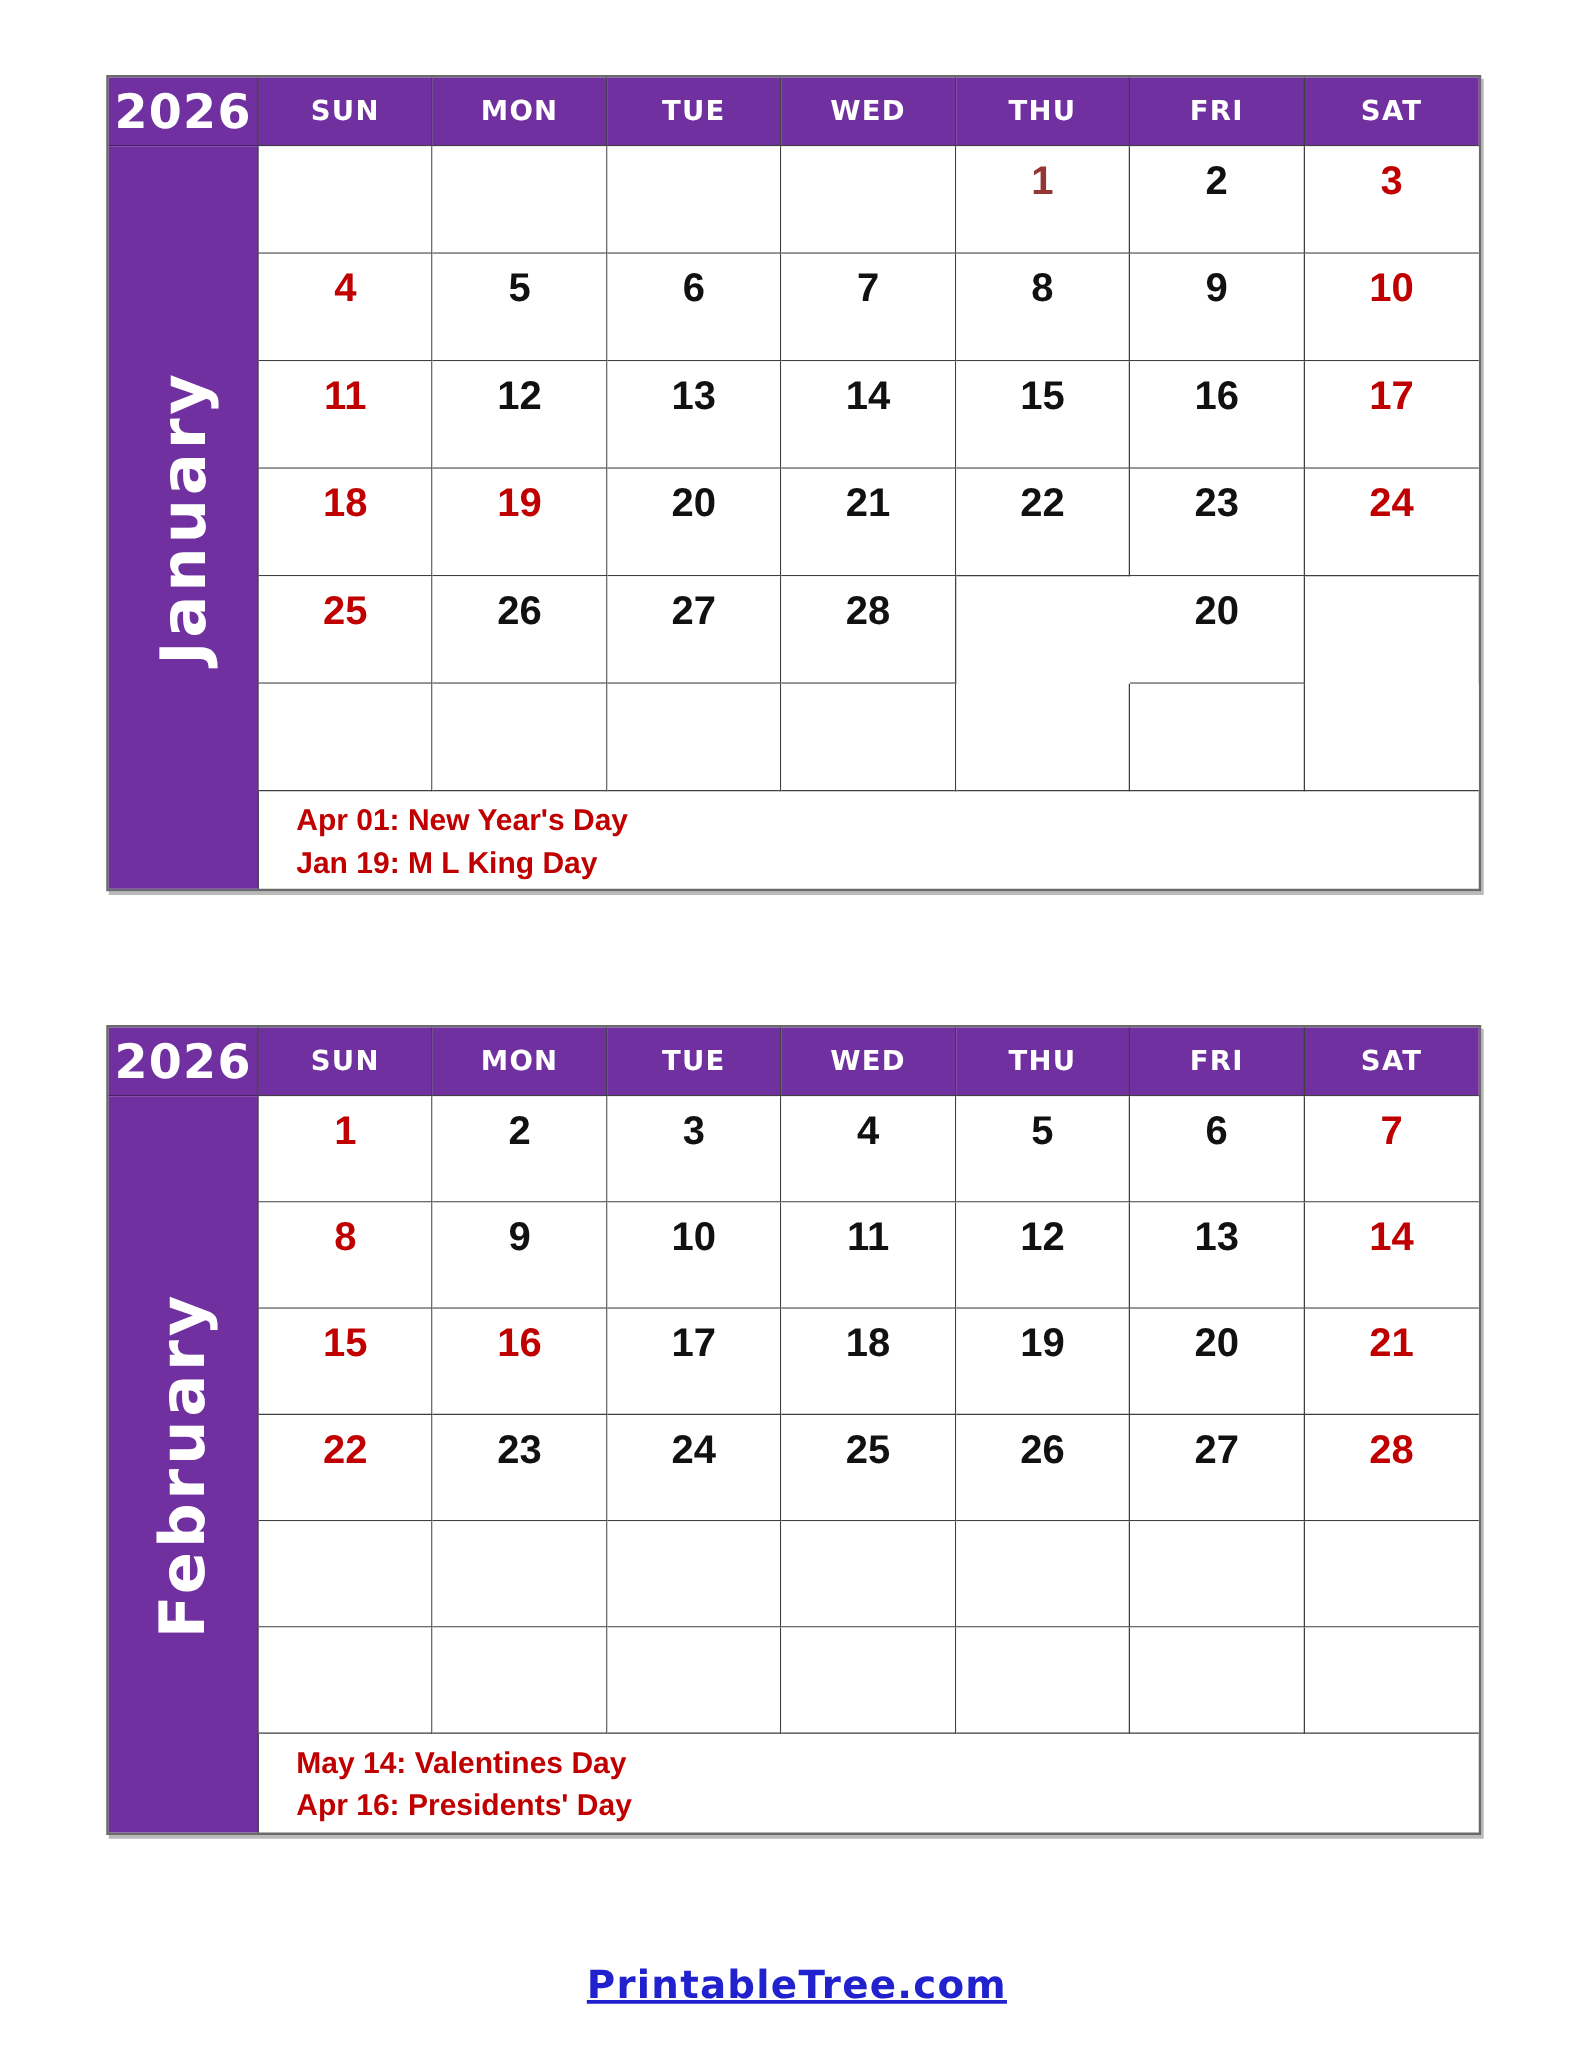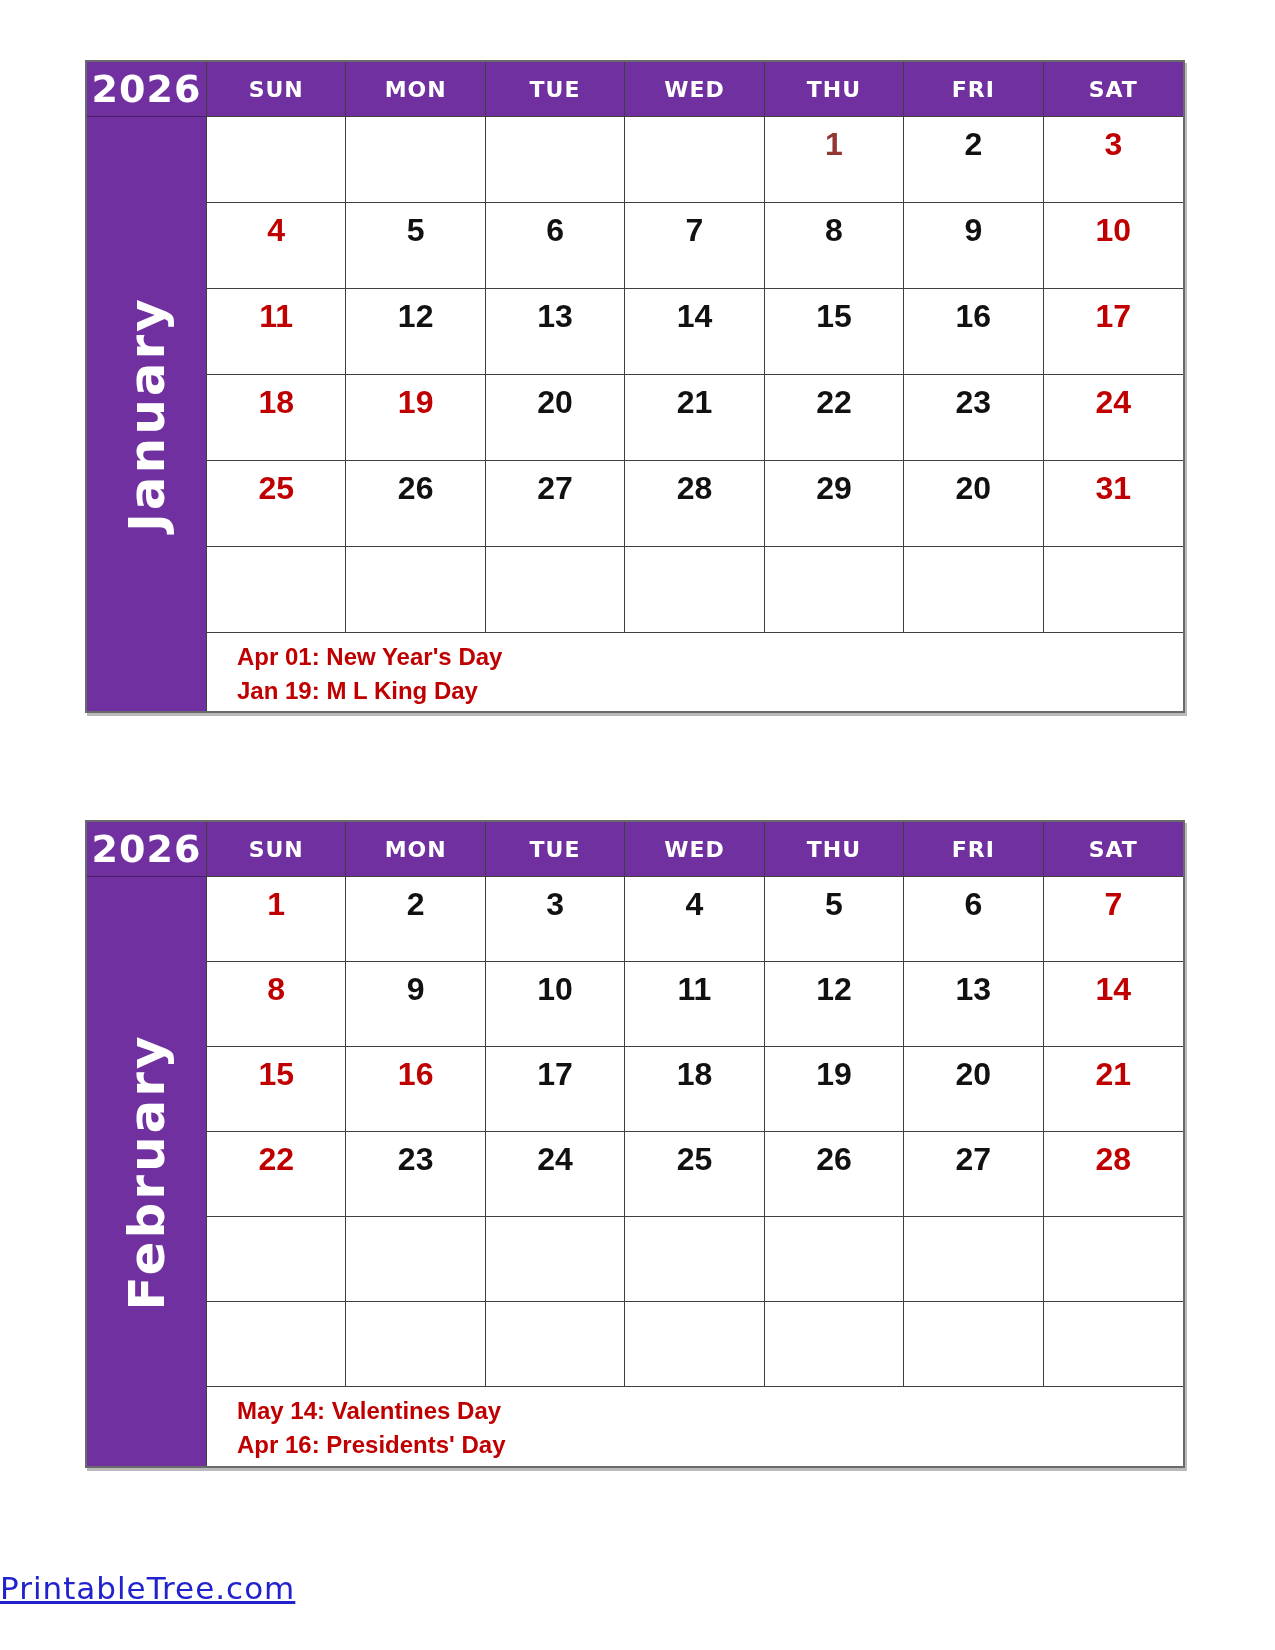--- a/index.html
+++ b/index.html
@@ -47,21 +47,21 @@
   }
   .daycell.col-last { border-right:none; }
   .t-weekday { color:var(--ink); }
   .t-weekend, .t-holiday { color:var(--red); }
   .t-holiday-alt { color:var(--darkred); }
   .notes { grid-area:8/2/9/9; padding:7px 10px 0 30px; box-sizing:border-box; }
   .note-line {
     color:var(--red); font-weight:700; font-size:24px; line-height:34px;
     font-family:"Liberation Sans", sans-serif;
   }
-  .footer { position:absolute; top:1570px; left:0; width:1275px; text-align:left; }
+  .footer { position:absolute; top:1570px; left:0; width:1275px; text-align:center;font-weight:bold; }
   .footer a {
     color:var(--blue); font-size:31px; letter-spacing:1px;
     text-decoration:underline; cursor:pointer;
     font-family:"DejaVu Sans", sans-serif;
   }
 </style>
 </head>
 <body style="--purple: #7030A0; --red: #C00000; --darkred: #943634; --ink: #111111; --line: #3f3f3f; --blue: #2121CE;">
 
 <div class="calendar cal-jan">
@@ -105,23 +105,21 @@
     <div class="daycell t-holiday" style="grid-area: 5 / 3;">19</div>
     <div class="daycell t-weekday" style="grid-area: 5 / 4;">20</div>
     <div class="daycell t-weekday" style="grid-area: 5 / 5;">21</div>
     <div class="daycell t-weekday" style="grid-area: 5 / 6;">22</div>
     <div class="daycell t-weekday" style="grid-area: 5 / 7;">23</div>
     <div class="daycell t-weekend col-last" style="grid-area: 5 / 8;">24</div>
     <div class="daycell t-weekend" style="grid-area: 6 / 2;">25</div>
     <div class="daycell t-weekday" style="grid-area: 6 / 3;">26</div>
     <div class="daycell t-weekday" style="grid-area: 6 / 4;">27</div>
     <div class="daycell t-weekday" style="grid-area: 6 / 5;">28</div>
-    <div class="daycell t-weekday" style="grid-area: 6 / 6;">29</div>
     <div class="daycell t-weekday" style="grid-area: 6 / 7;">20</div>
-    <div class="daycell t-weekend col-last" style="grid-area: 6 / 8;">31</div>
     <div class="daycell t-empty" style="grid-area: 7 / 2;"></div>
     <div class="daycell t-empty" style="grid-area: 7 / 3;"></div>
     <div class="daycell t-empty" style="grid-area: 7 / 4;"></div>
     <div class="daycell t-empty" style="grid-area: 7 / 5;"></div>
     <div class="daycell t-empty" style="grid-area: 7 / 6;"></div>
     <div class="daycell t-empty" style="grid-area: 7 / 7;"></div>
     <div class="daycell t-empty col-last" style="grid-area: 7 / 8;"></div>
   </div>
 
 <div class="calendar cal-feb">

